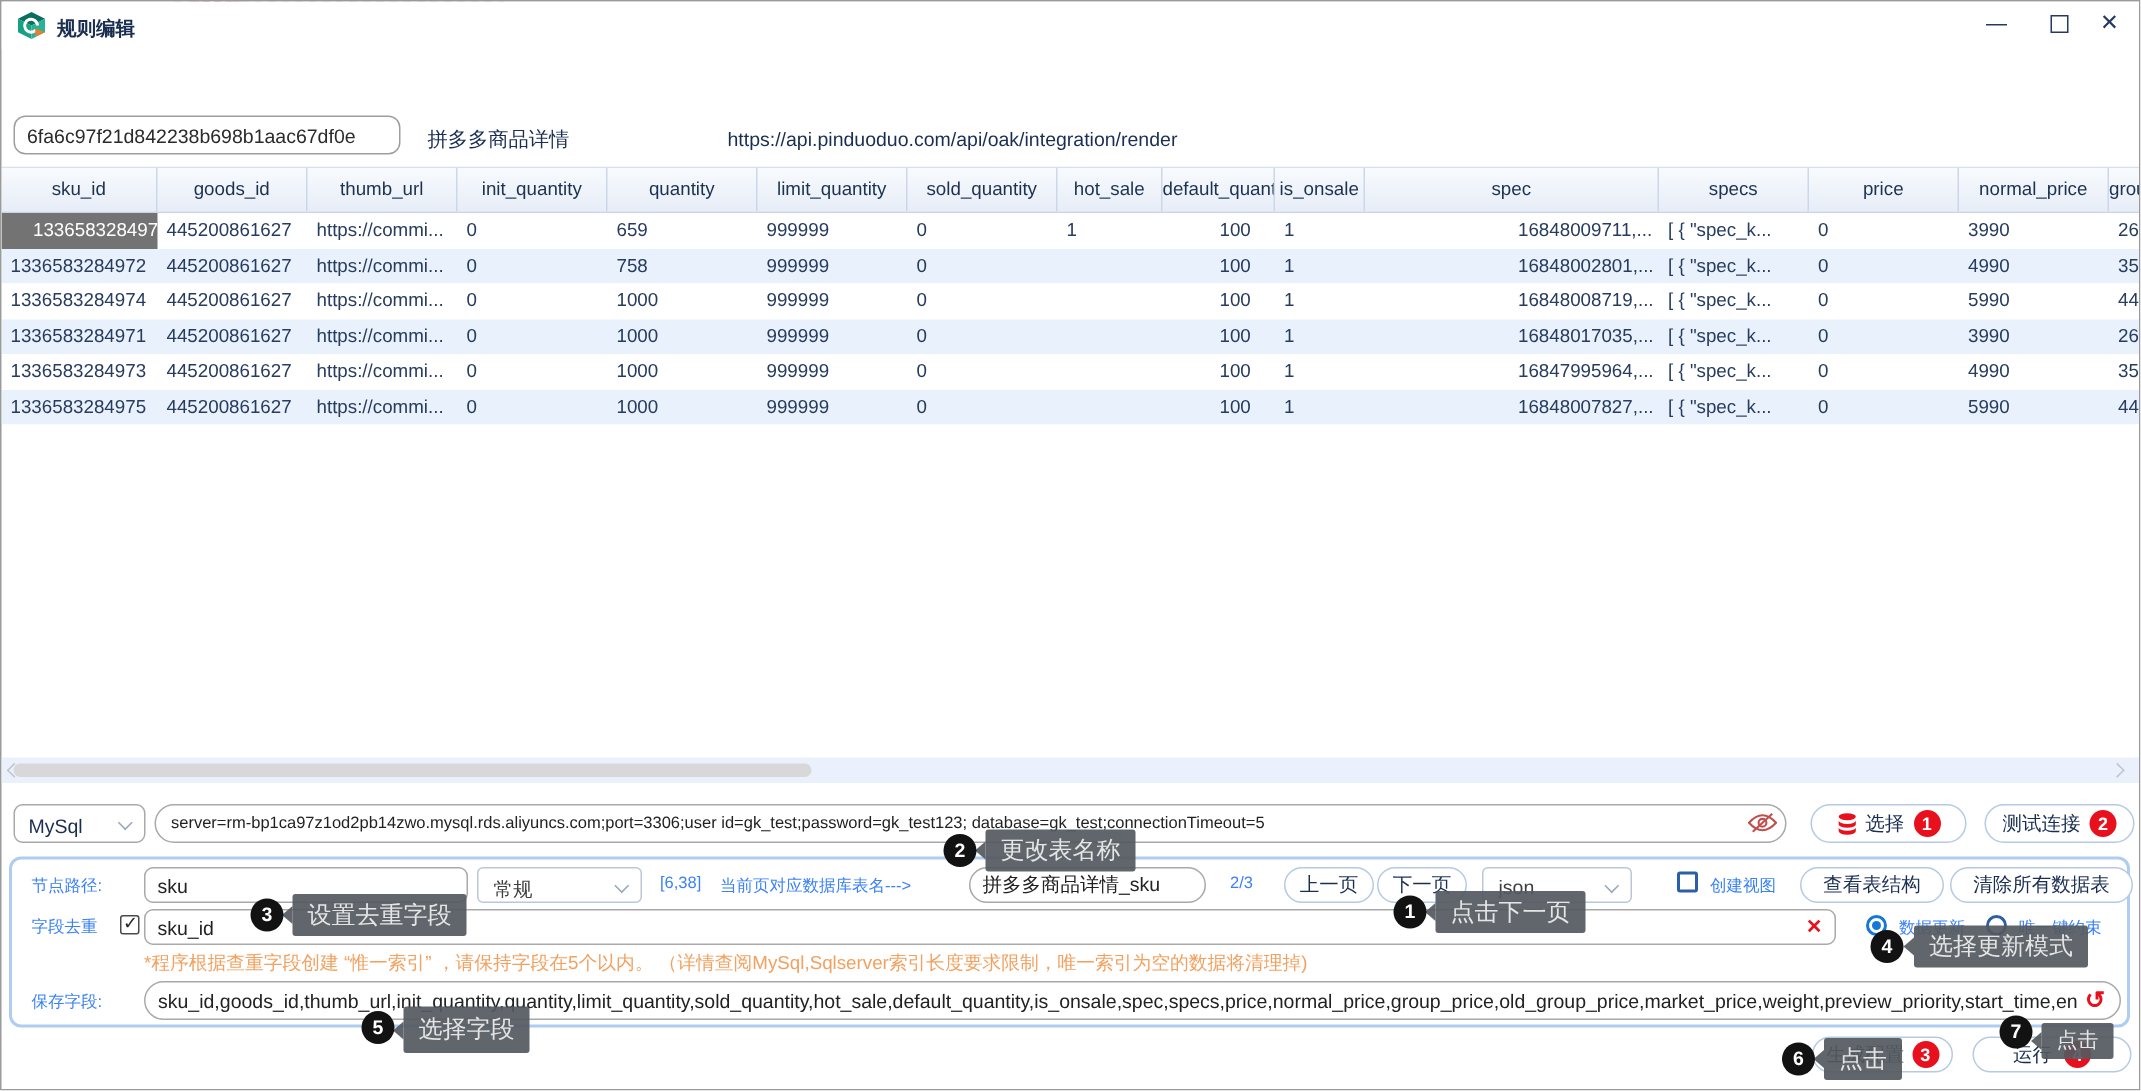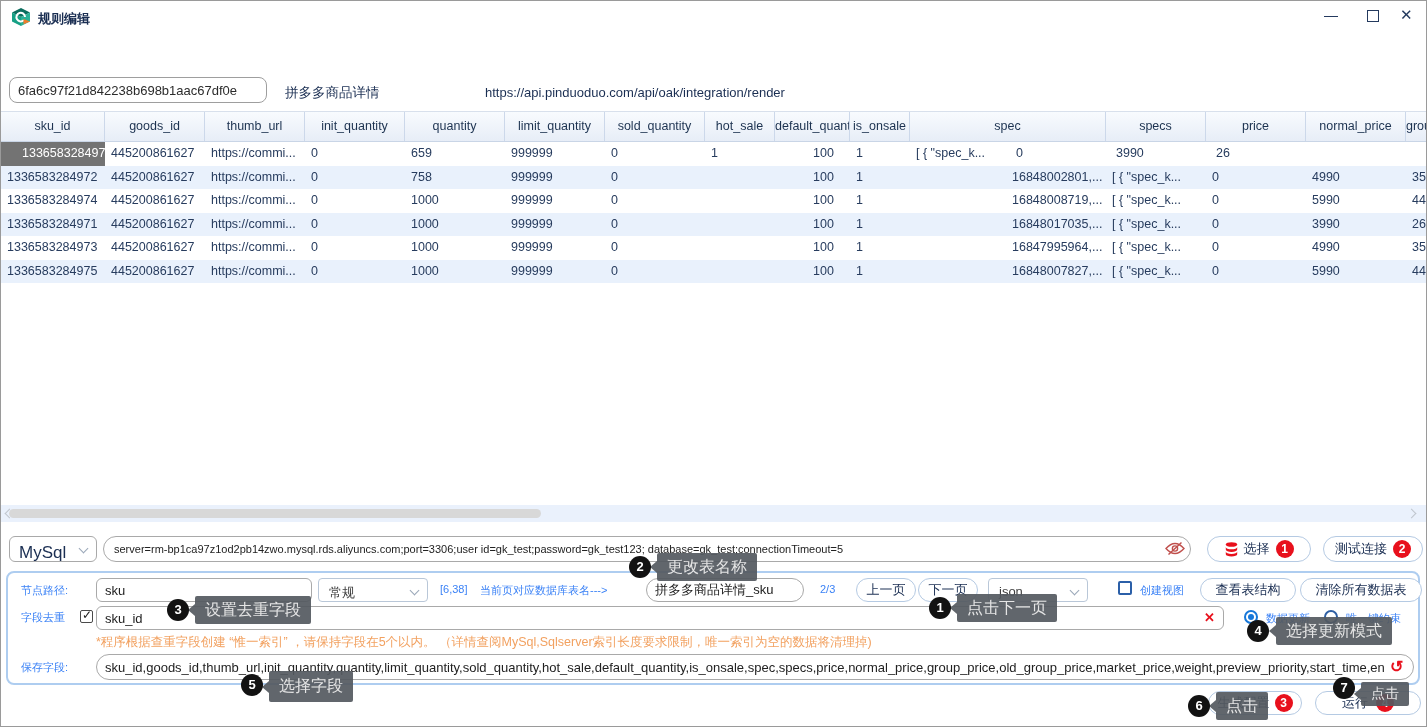--- a/index.html
+++ b/index.html
@@ -59,21 +59,21 @@
   
   .hscroll { position:absolute; left:0; top:504px; width:1427px; height:17px; background:#eaf1fc; }
   .hthumb { position:absolute; left:8px; top:4px; width:532px; height:9px; background:#d8d8d8; border-radius:4.5px; }
   .chev { position:absolute; width:7px; height:7px; border-right:1.8px solid #bfc5cd; border-bottom:1.8px solid #bfc5cd; }
   .chev-l { left:5px; top:5px; transform:rotate(135deg); }
   .chev-r { left:1407px; top:5px; transform:rotate(-45deg); }
 
   
   .db-select { position:absolute; left:8px; top:535px; width:88px; height:26px;
     border:1px solid #a9a9a9; border-radius:6px; background:#fff; }
-  .db-select .val { position:absolute; left:9px; top:6px; font-size:17px; color:#1a2e52; }
+  .db-select .val { position:absolute; left:9px; top:6px; font-size:13px; color:#1a2e52; }
   .dd-chev { position:absolute; right:9px; top:8px; width:7px; height:7px;
     border-right:1.6px solid #9aa7b8; border-bottom:1.6px solid #9aa7b8; transform:rotate(45deg); }
   .conn-input { position:absolute; left:102px; top:535px; width:1088px; height:26px;
     border:1px solid #a9a9a9; border-radius:13px; font-size:11px; color:#222;
     padding:0 30px 0 10px; font-family:"Liberation Sans",sans-serif; background:#fff; }
   .eye-icon { position:absolute; left:1164px; top:540px; }
   .pill-btn { position:absolute; height:26px; border:1px solid #b5cae3; border-radius:13px;
     background:#fff; display:flex; align-items:center; justify-content:center; gap:6px;
     font-size:13px; color:#1a2e52; cursor:default; }
   .btn-select { left:1206px; top:535px; width:104px; }
@@ -175,20 +175,21 @@
           <div class="td c0 sel">1336583284970</div>
           <div class="td c1">445200861627</div>
           <div class="td c2">https://commi...</div>
           <div class="td c3">0</div>
           <div class="td c4">659</div>
           <div class="td c5">999999</div>
           <div class="td c6">0</div>
           <div class="td c7">1</div>
           <div class="td c8">100</div>
           <div class="td c9">1</div>
+          <div class="td c10">16848009711,...</div>
           <div class="td c11">[ {  "spec_k...</div>
           <div class="td c12">0</div>
           <div class="td c13">3990</div>
           <div class="td c14">26</div>
         </div>
         <div class="tr alt">
           <div class="td c0">1336583284972</div>
           <div class="td c1">445200861627</div>
           <div class="td c2">https://commi...</div>
           <div class="td c3">0</div>

